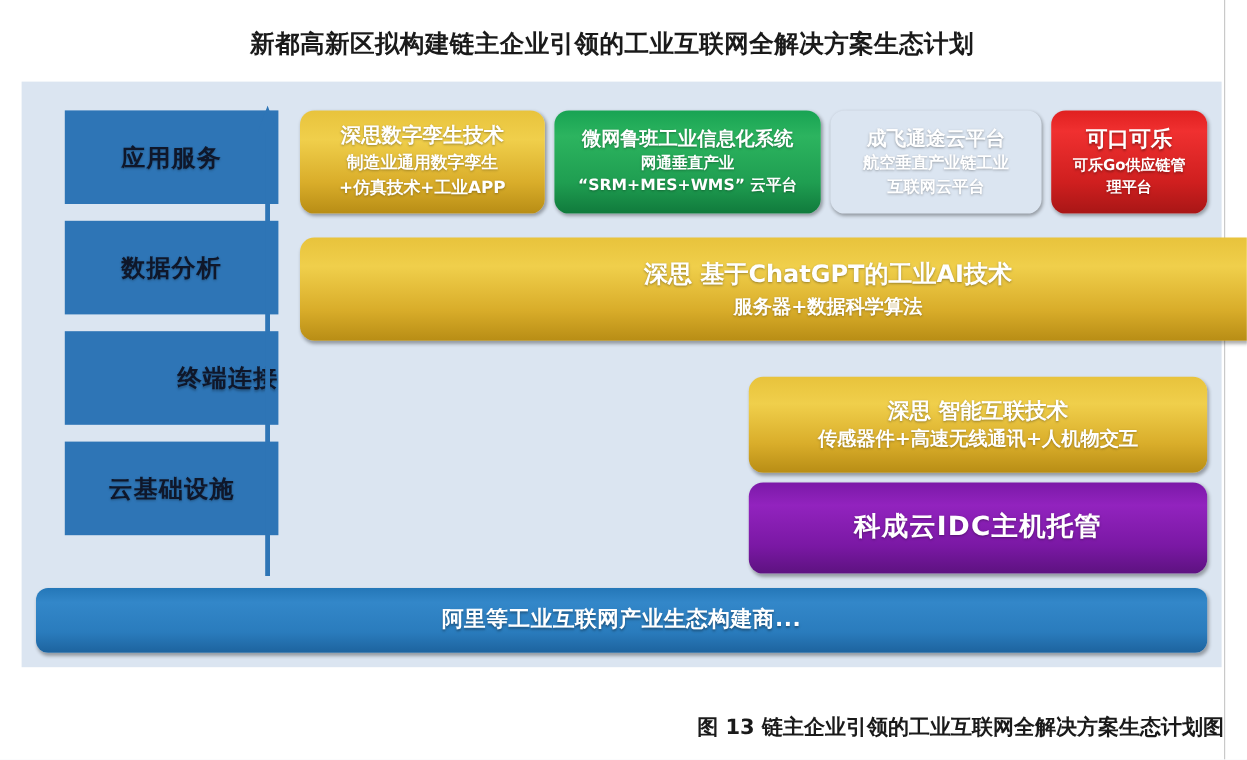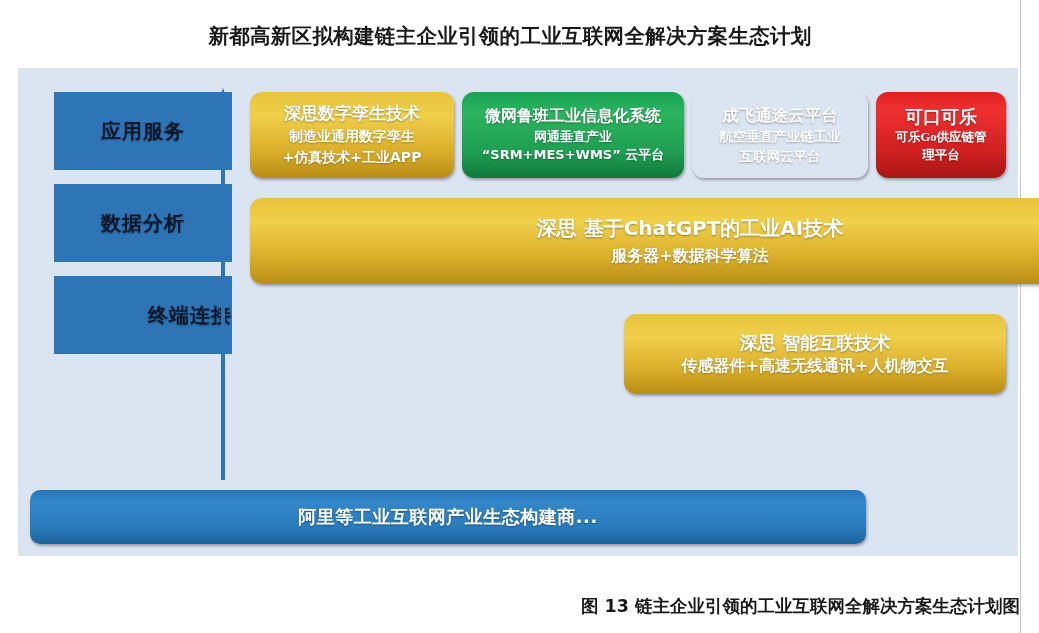--- a/index.html
+++ b/index.html
@@ -108,38 +108,38 @@
     text-shadow: 0 1px 2px rgba(0,0,0,0.30);
   }
   
   .g-gold  { background: linear-gradient(180deg,#e8c33c 0%,#f0cf4b 28%,#d9ad2a 70%,#b88d15 100%); }
   
   .g-green { background: linear-gradient(180deg,#18a353 0%,#2cb45f 25%,#1f9e51 70%,#107a3c 100%); }
   .g-green2{ background: linear-gradient(180deg,#16a04f 0%,#2fbf63 22%,#1da74f 68%,#0f8a3c 100%); }
   
   .g-blue  { background: linear-gradient(180deg,#0f6fbd 0%,#1f81cd 25%,#126a0d0 0%,#0a63ab 100%); }
   
-  .g-red   { background: linear-gradient(180deg,#e02020 0%,#f03030 20%,#cf1f1f 70%,#a81616 100%); font-family: Liberation Serif, serif; }
+  .g-red   { background: linear-gradient(180deg,#e02020 0%,#f03030 20%,#cf1f1f 70%,#a81616 100%); }
   
   .g-purple{ background: linear-gradient(180deg,#7b19a8 0%,#9223be 25%,#7a18a4 70%,#5d1280 100%); }
 
   
   #n-digital-twin   { left: 232px; top: 24px; width: 204px; height: 86px; }
   #n-luban          { left: 444px; top: 24px; width: 222px; height: 86px; }
   #n-chengfei       { left: 674px; top: 24px; width: 176px; height: 86px; }
   #n-cocacola       { left: 858px; top: 24px; width: 130px; height: 86px; }
   
   #n-chatgpt        { left: 232px; top: 130px; width: 880px; height: 86px; }
   
   #n-oict           { left: 232px; top: 238px; width: 352px; height: 172px; justify-content: flex-start; padding-top: 18px; }
   #n-sensing        { left: 606px; top: 246px; width: 382px; height: 80px; }
   #n-idc            { left: 606px; top: 334px; width: 382px; height: 76px; }
   
   #n-ecosystem {
-    left: 12px; top: 422px; width: 836px; height: 54px;
+    left: 12px; top: 422px; width: 976px; height: 54px;
     border-radius: 10px;
     background: linear-gradient(180deg,#2477b8 0%,#3387c9 22%,#2a7cbd 68%,#1d639e 100%);
   }
   #n-ecosystem .hd { font-size: 18px; letter-spacing: 0.5px; }
 
   
   #n-digital-twin .hd { font-size: 17px; }
   #n-digital-twin .sub{ font-size: 14px; margin-top: 4px; }
   #n-luban .hd        { font-size: 16px; }
   #n-luban .sub       { font-size: 13px; margin-top: 3px; }
@@ -180,20 +180,23 @@
 
     <div class="layer-label l0">
       <span>应用服务</span>
     </div>
     <div class="layer-label l1">
       <span>数据分析</span>
     </div>
     <div class="layer-label l2">
       <span>终端连接</span>
     </div>
+    <div class="layer-label l3">
+      <span>云基础设施</span>
+    </div>
 
     <svg class="arrow" viewBox="0 0 18 392" preserveAspectRatio="none">
       <polygon points="9,0 17,22 11,22 11,392 7,392 7,22 1,22" fill="#2e75b6"></polygon>
     </svg>
 
     <div class="node g-gold" id="n-digital-twin">
       <div class="hd">深思数字孪生技术</div>
       <div class="sub">制造业通用数字孪生</div>
       <div class="sub">+仿真技术+工业APP</div>
     </div>
@@ -220,20 +223,23 @@
       <div class="hd">深思 基于ChatGPT的工业AI技术</div>
       <div class="sub">服务器+数据科学算法</div>
     </div>
 
 
     <div class="node g-gold" id="n-sensing">
       <div class="hd">深思 智能互联技术</div>
       <div class="sub">传感器件+高速无线通讯+人机物交互</div>
     </div>
 
+    <div class="node g-purple" id="n-idc">
+      <div class="hd">科成云IDC主机托管</div>
+    </div>
 
     <div class="node" id="n-ecosystem">
       <div class="hd">阿里等工业互联网产业生态构建商...</div>
     </div>
 
   </div>
 
   <div class="caption">图 13 链主企业引领的工业互联网全解决方案生态计划图</div>
 </div>
 

